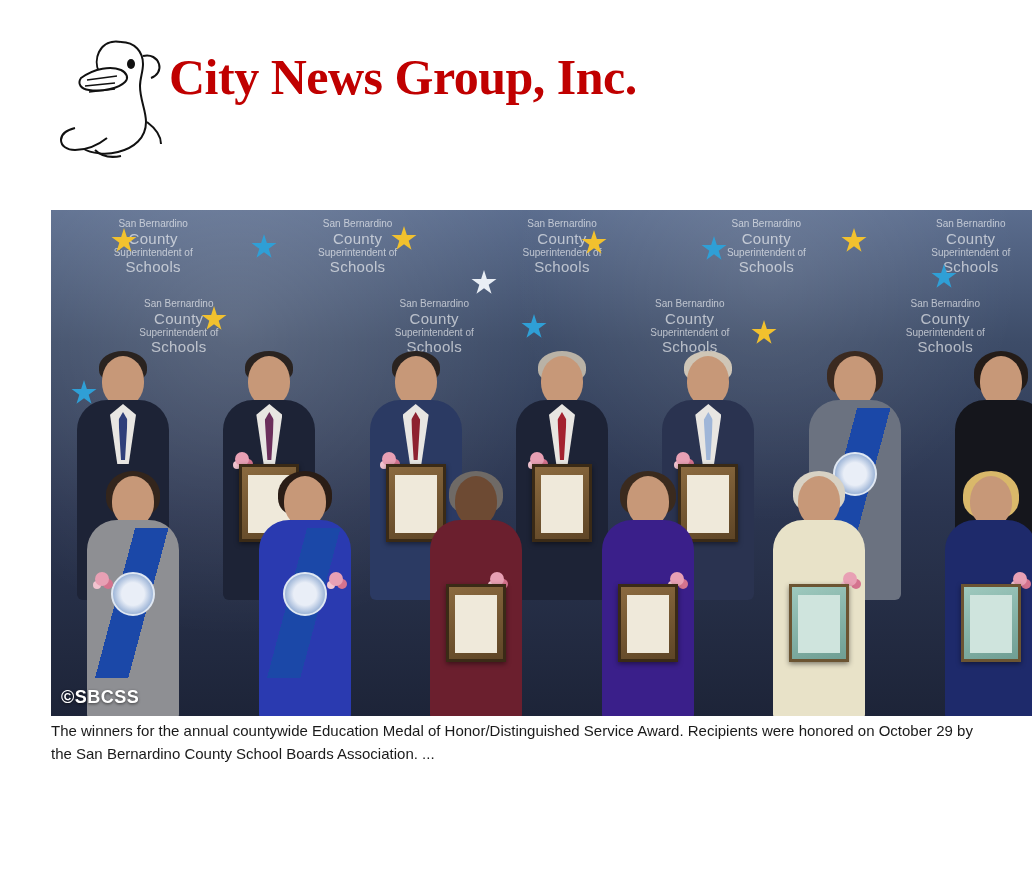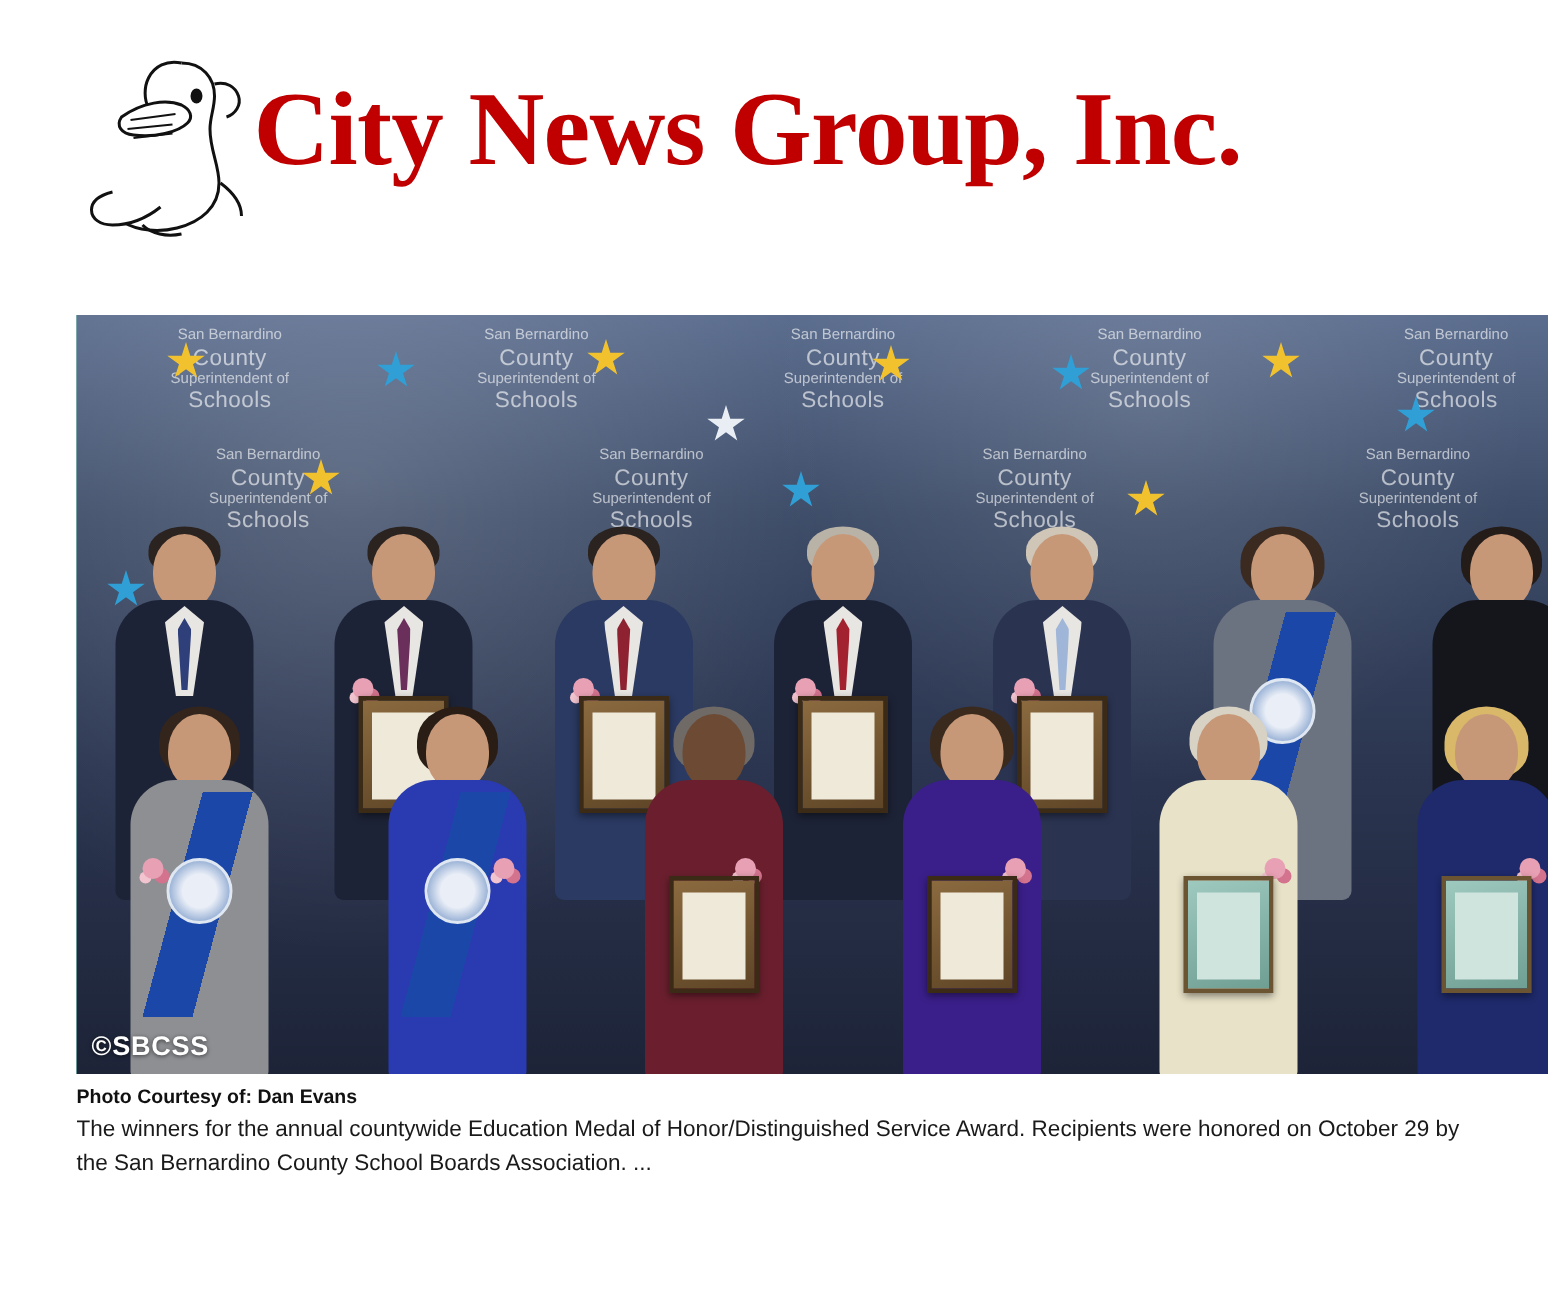--- a/index.html
+++ b/index.html
@@ -37,21 +37,21 @@
     top: 8px;
     width: 130px;
     height: 140px;
   }
   .logo-text {
     position: absolute;
     left: 118px;
     top: 34px;
     font-family: "Liberation Serif", serif;
     font-weight: bold;
-    font-size: 70px;
+    font-size: 50px;
     line-height: 1;
     color: #c00000;
     letter-spacing: -0.5px;
     white-space: nowrap;
   }
   
   .headline {
     text-align: center;
     font-size: 30px;
     font-weight: bold;
@@ -498,17 +498,16 @@
               <div class="body" style="background:#1e2a6b"></div>
               <div class="flower" style="left:70px"></div>
               <div class="plaque glass"></div>
             </div>
         </div>
 
         <div class="watermark">©SBCSS</div>
       </div>
     </div>
 
-    <div class="credit">Photo Courtesy of: Dan Evans</div>
     <div class="caption">The winners for the annual countywide Education Medal of Honor/Distinguished Service Award. Recipients were honored on October 29 by the San Bernardino County School Boards Association. ...</div>
   </div>
 
 </div>
 
 </body></html>

